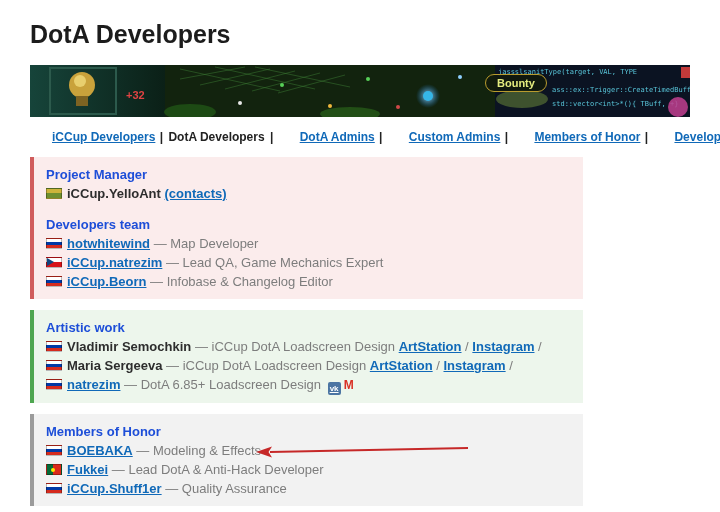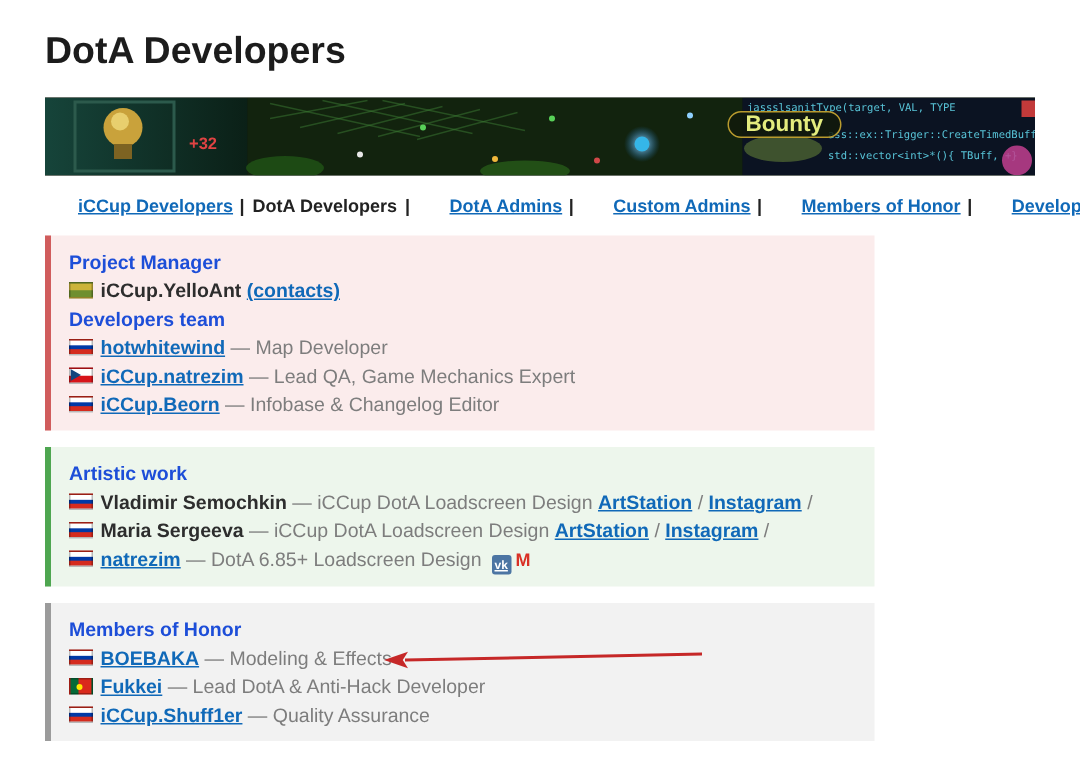--- a/index.html
+++ b/index.html
@@ -7,33 +7,33 @@
     width:720px;height:512px;overflow:hidden;background:#ffffff;
     font-family:"Liberation Sans",sans-serif;color:#333;
   }
   .page{position:relative;padding:12px 30px 0 30px;}
   h1{font-size:25px;line-height:29px;margin:8px 0 16px 0;color:#1c1c1c;font-weight:bold;}
   .banner{position:relative;width:660px;height:52px;margin-bottom:13px;overflow:hidden;background:#0e180c;}
   .banner svg{display:block;}
   .bounty{
     position:absolute;left:455px;top:9px;padding:1px 11px;
     border:1px solid #b99b2e;border-radius:9px;background:rgba(18,26,10,.85);
-    color:#e4ec7e;font-size:15px;font-weight:bold;line-height:14px;
+    color:#e4ec7e;font-size:11px;font-weight:bold;line-height:14px;
   }
   nav.crumbs{font-size:12px;font-weight:bold;color:#222;margin-bottom:13px;white-space:nowrap;}
   nav.crumbs a{color:#1069b8;text-decoration:underline;cursor:pointer;padding-left:22px;}
   nav.crumbs span{margin:0 1px;}
   .section{
     width:525px;border-left:4px solid #999;background:#f2f2f2;
     padding:8px 12px;margin-bottom:11px;font-size:13px;line-height:19px;
   }
   .theme-red{background:#fbecec;border-left-color:#d05c5c;}
   .theme-green{background:#edf6ec;border-left-color:#4ea650;}
   .theme-gray{background:#f2f2f2;border-left-color:#9b9b9b;}
-  .group + .group{}
+  .group + .group{margin-top:12px;}
   .heading{font-weight:bold;color:#1d4ed8;}
   .row{position:relative;white-space:nowrap;}
   .name{font-weight:bold;color:#2d2d2d;}
   a.link{color:#1069b8;font-weight:bold;text-decoration:underline;cursor:pointer;}
   .muted{color:#7d7d7d;}
   .plain{color:#2d2d2d;}
   .flag{
     display:inline-block;width:16px;height:11px;margin-right:5px;vertical-align:-1px;
     border:1px solid rgba(0,0,0,.28);box-sizing:border-box;position:relative;overflow:hidden;
   }

